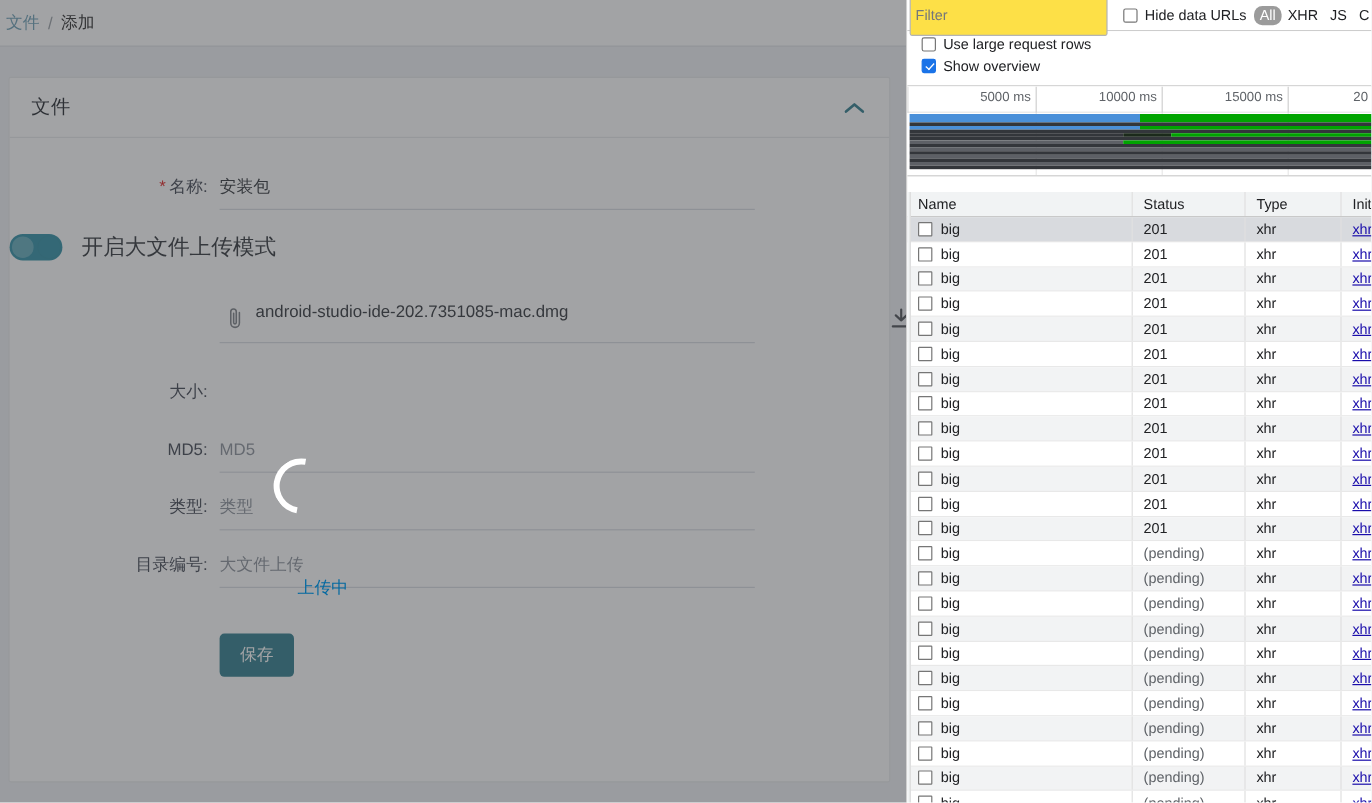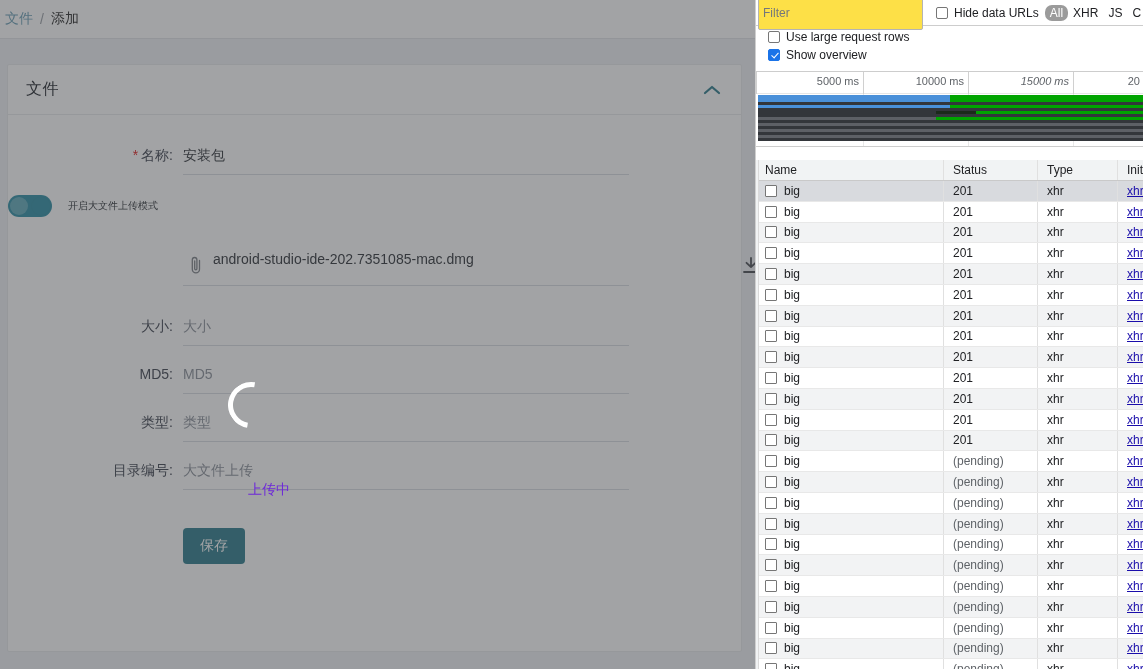--- a/index.html
+++ b/index.html
@@ -118,21 +118,21 @@
     background: #2d8fa5;
     box-shadow: 0 0 0 1px rgba(0,0,0,.02);
   }
   .switch::after{
     content:""; position:absolute; left:2px; top:2px;
     width:18px;height:18px;border-radius:50%;
     background:rgba(255,255,255,.25);
   }
   .switch-label {
     margin-left: 16px;
-    font-size: 10px;
+    font-size: 18px;
     color: #2f3338;
   }
 
   
   #row-file { margin-top: 24px; }
   #row-file .fctl { padding-right: 112px; }
   .upload-box {
     position: relative;
     border-bottom: 1px solid #d9dde3;
     padding: 6px 0 10px 0;
@@ -189,21 +189,21 @@
     border-radius: 50%;
     border: 5px solid transparent;
     border-left-color: #ffffff;
     border-top-color: #ffffff;
     transform: rotate(-35deg);
   }
   #loading-text {
     position: absolute;
     left: 248px; top: 481px;
     font-size: 14px;
-    color: #6d28d9;
+    color: #0369a1;
   }
 
   
   #devtools {
     position: absolute; left: 755px; top: 0;
     width: 388px; height: 669px;
     background: #ffffff;
     font-family: "Liberation Sans", "DejaVu Sans", sans-serif;
     font-size: 12px;
     color: #202124;
@@ -412,23 +412,20 @@
                   <path d="M11 3 L11 12 M11 12 L6.5 7.8 M11 12 L15.5 7.8" fill="none" stroke="#4a4e54" stroke-width="1.8" stroke-linecap="round" stroke-linejoin="round"></path>
                   <path d="M4 17 H18" fill="none" stroke="#4a4e54" stroke-width="1.8" stroke-linecap="round"></path>
                 </svg>
               </div>
             </div>
           </div>
         </div>
 
         <div class="frow" id="row-size">
           <div class="flabel">大小:</div>
-          <div class="fctl">
-            <div class="underline-input ph">大小</div>
-          </div>
         </div>
 
         <div class="frow" id="row-md5">
           <div class="flabel">MD5:</div>
           <div class="fctl">
             <div class="underline-input ph">MD5</div>
           </div>
         </div>
 
         <div class="frow" id="row-type">
@@ -488,21 +485,21 @@
     </div>
 
     <div id="overview">
       <div id="ov-ruler">
         <div class="ov-tick" style="left:0px; width:107px;">
           <span>5000 ms</span>
         </div>
         <div class="ov-tick" style="left:107px; width:105px;">
           <span>10000 ms</span>
         </div>
-        <div class="ov-tick" style="left:212px; width:105px;font-style:italic;">
+        <div class="ov-tick" style="left:212px; width:105px;">
           <span>15000 ms</span>
         </div>
         <div class="ov-tick" style="left:317px; width:71px;">
           <span>20</span>
         </div>
       </div>
       <div id="ov-grid">
         <div class="ov-gline" style="left:107px;"></div>
         <div class="ov-gline" style="left:212px;"></div>
         <div class="ov-gline" style="left:317px;"></div>

